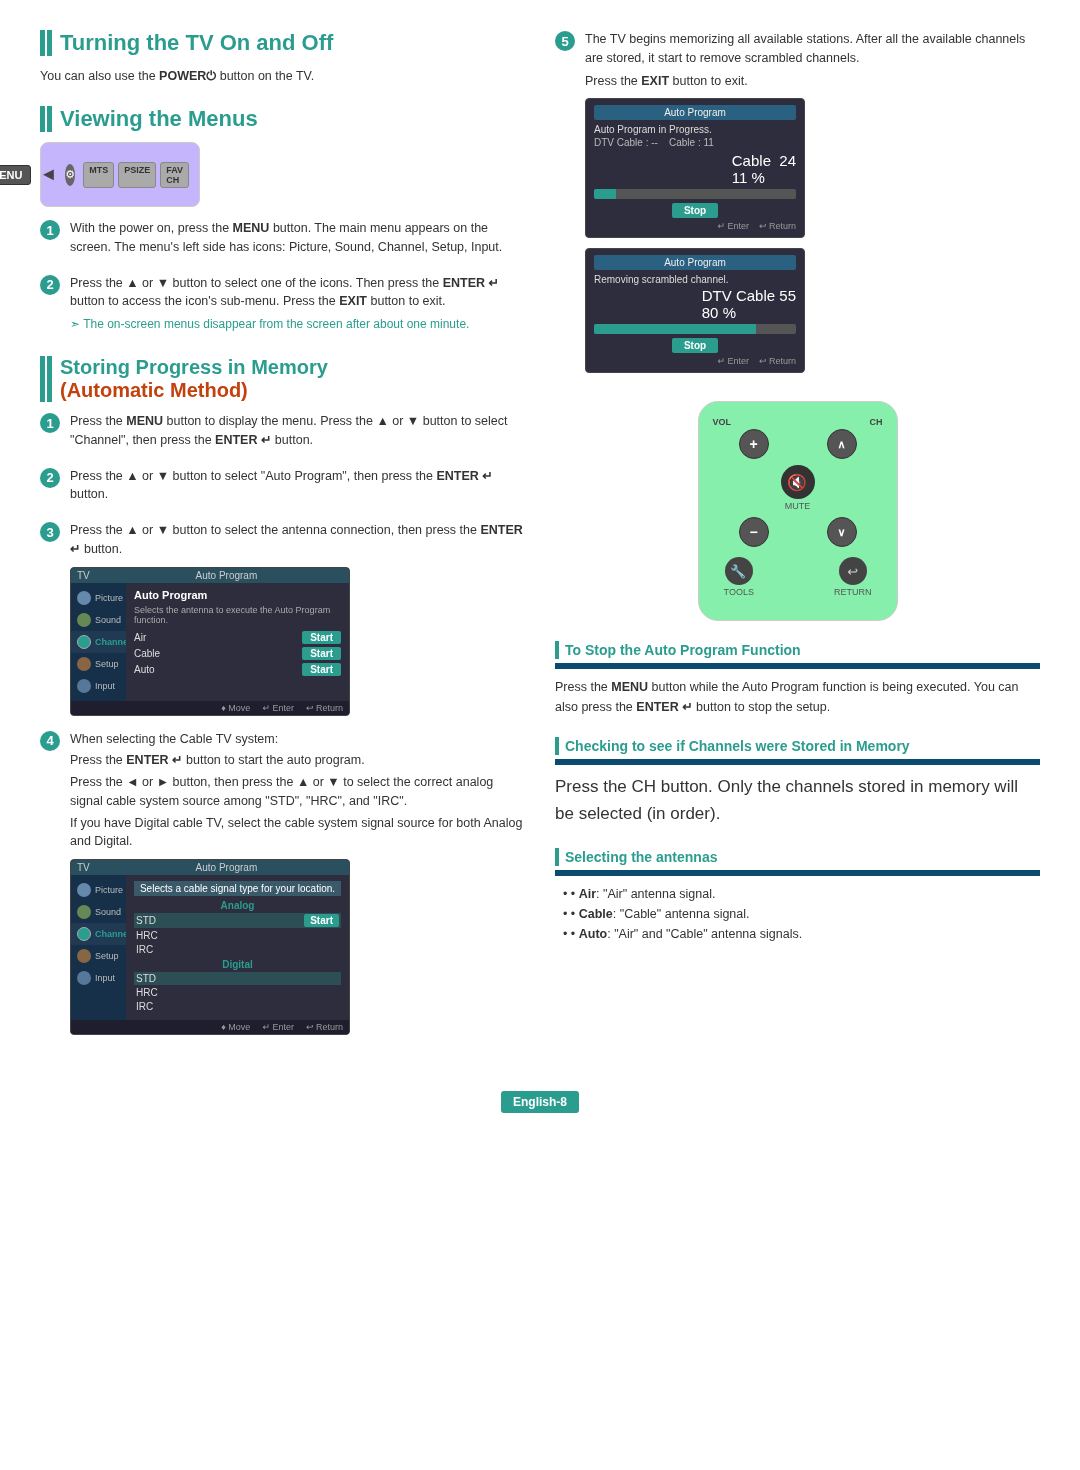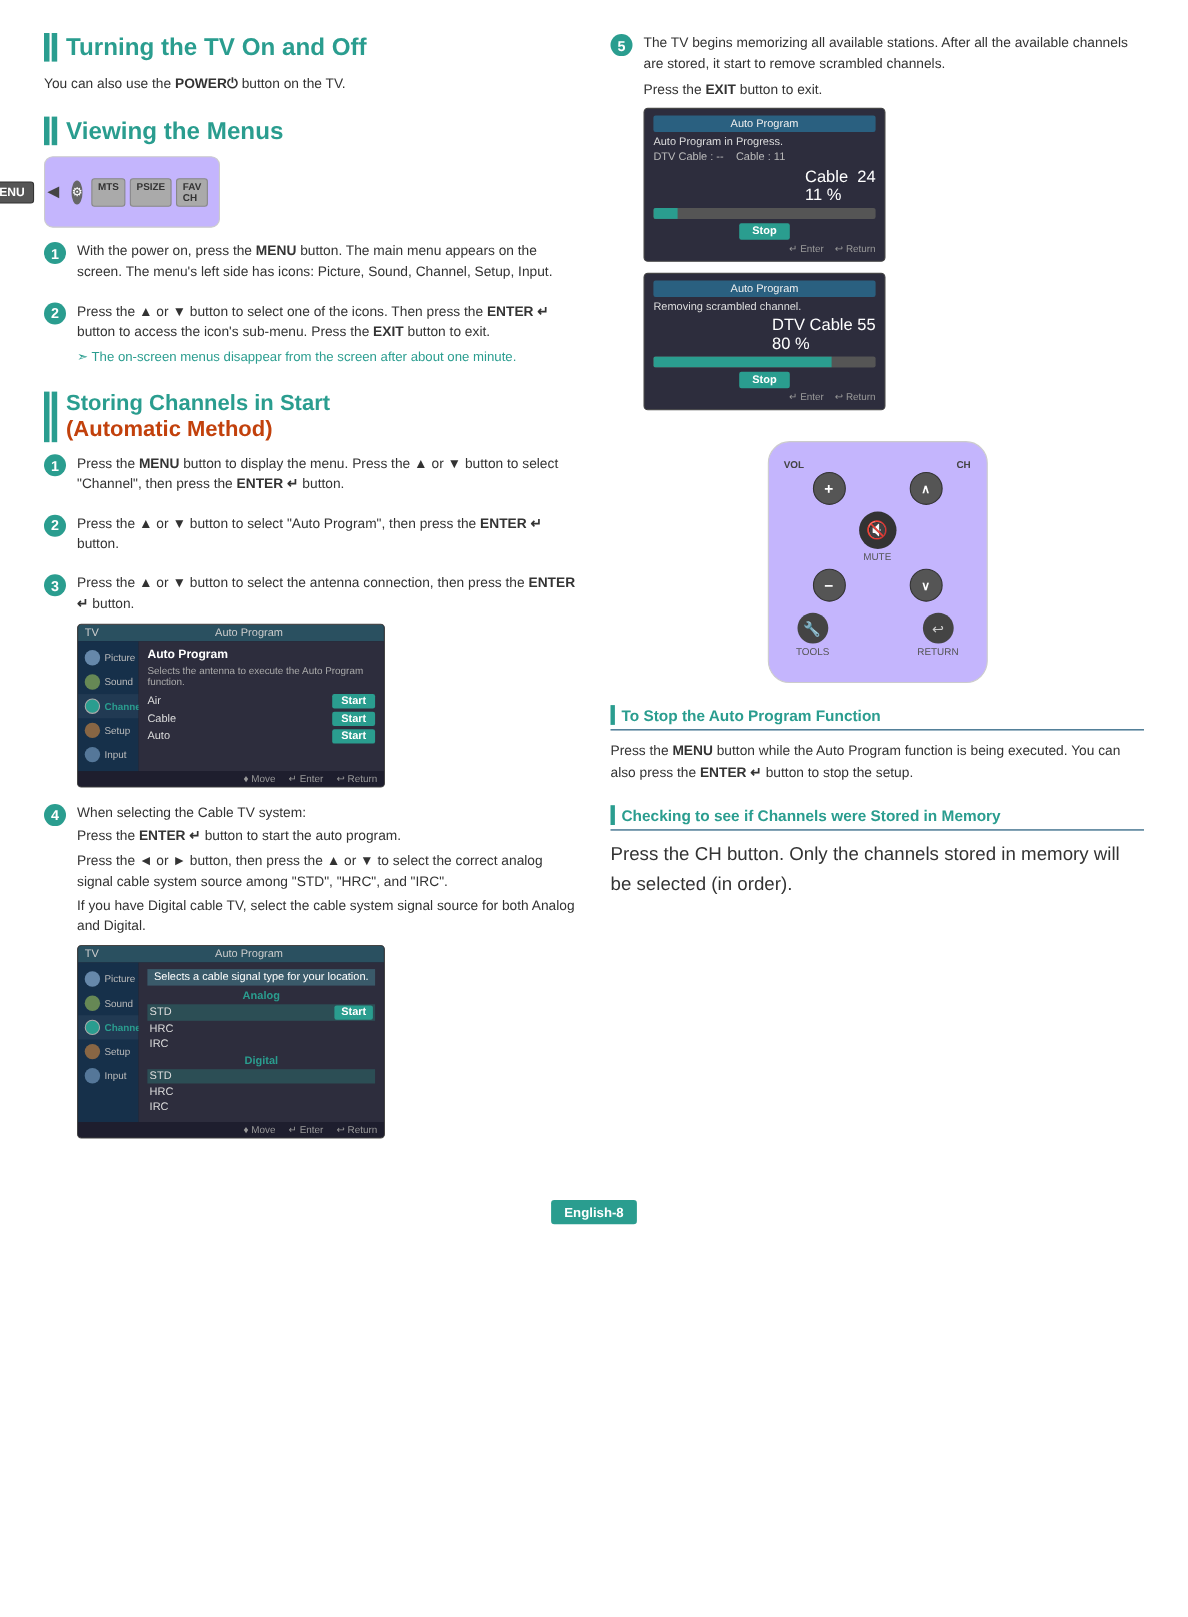--- a/index.html
+++ b/index.html
@@ -53,21 +53,21 @@
       font-weight: bold;
       color: #2a9d8f;
     }
 
     .sub-section-title {
       display: flex;
       align-items: center;
       gap: 6px;
       margin-bottom: 8px;
       margin-top: 8px;
-      border-bottom: 1px solid #0c4a6e;
+      border-bottom: 6px solid #0c4a6e;
       padding-bottom: 4px;
     }
 
     .sub-section-bar {
       width: 4px;
       background: #2a9d8f;
       display: inline-block;
       align-self: stretch;
       min-height: 18px;
     }
@@ -113,21 +113,21 @@
     }
 
     b, strong {
       font-weight: bold;
     }
 
     
     .remote-visual {
       width: 200px;
       height: 220px;
-      background: #c4b5fd;
+      background: #86efac;
       border-radius: 20px;
       border: 1px solid #ccc;
       display: flex;
       flex-direction: column;
       align-items: center;
       padding: 15px 10px;
       margin-top: 12px;
       position: relative;
     }
 
@@ -625,21 +625,21 @@
       </div>
     </div>
 
     <div class="section">
       <div class="section-title">
         <div class="section-title-bar-double">
           <span></span>
           <span></span>
         </div>
         <div>
-          <h2 style="font-size:20px; color:#2a9d8f; font-weight:bold;">Storing Channels in Start</h2>
+          <h2 style="font-size:20px; color:#2a9d8f; font-weight:bold;">Storing Progress in Memory</h2>
           <h2 style="font-size:20px; color:#c2410c; font-weight:bold;">(Automatic Method)</h2>
         </div>
       </div>
 
       <div class="step">
         <div class="step-num">1</div>
         <div class="step-content">
           <p>Press the <b>MENU</b> button to display the menu. Press the ▲ or ▼ button to select "Channel", then press the <b>ENTER ↵</b> button.</p>
         </div>
       </div>
@@ -881,19 +881,30 @@
     </div>
 
     <div class="section">
       <div class="sub-section-title">
         <span class="sub-section-bar"></span>
         <h3>Checking to see if Channels were Stored in Memory</h3>
       </div>
       <p style="font-size:17px; line-height:1.6;">Press the CH button. Only the channels stored in memory will be selected (in order).</p>
     </div>
 
+    <div class="section">
+      <div class="sub-section-title">
+        <span class="sub-section-bar"></span>
+        <h3>Selecting the antennas</h3>
+      </div>
+      <ul class="bullet-list">
+        <li>• <b>Air</b>: "Air" antenna signal.</li>
+        <li>• <b>Cable</b>: "Cable" antenna signal.</li>
+        <li>• <b>Auto</b>: "Air" and "Cable" antenna signals.</li>
+      </ul>
+    </div>
 
   </div>
 </div>
 
 <div class="footer-row">
   <div class="page-footer">English-8</div>
 </div>
 
 </body></html>

